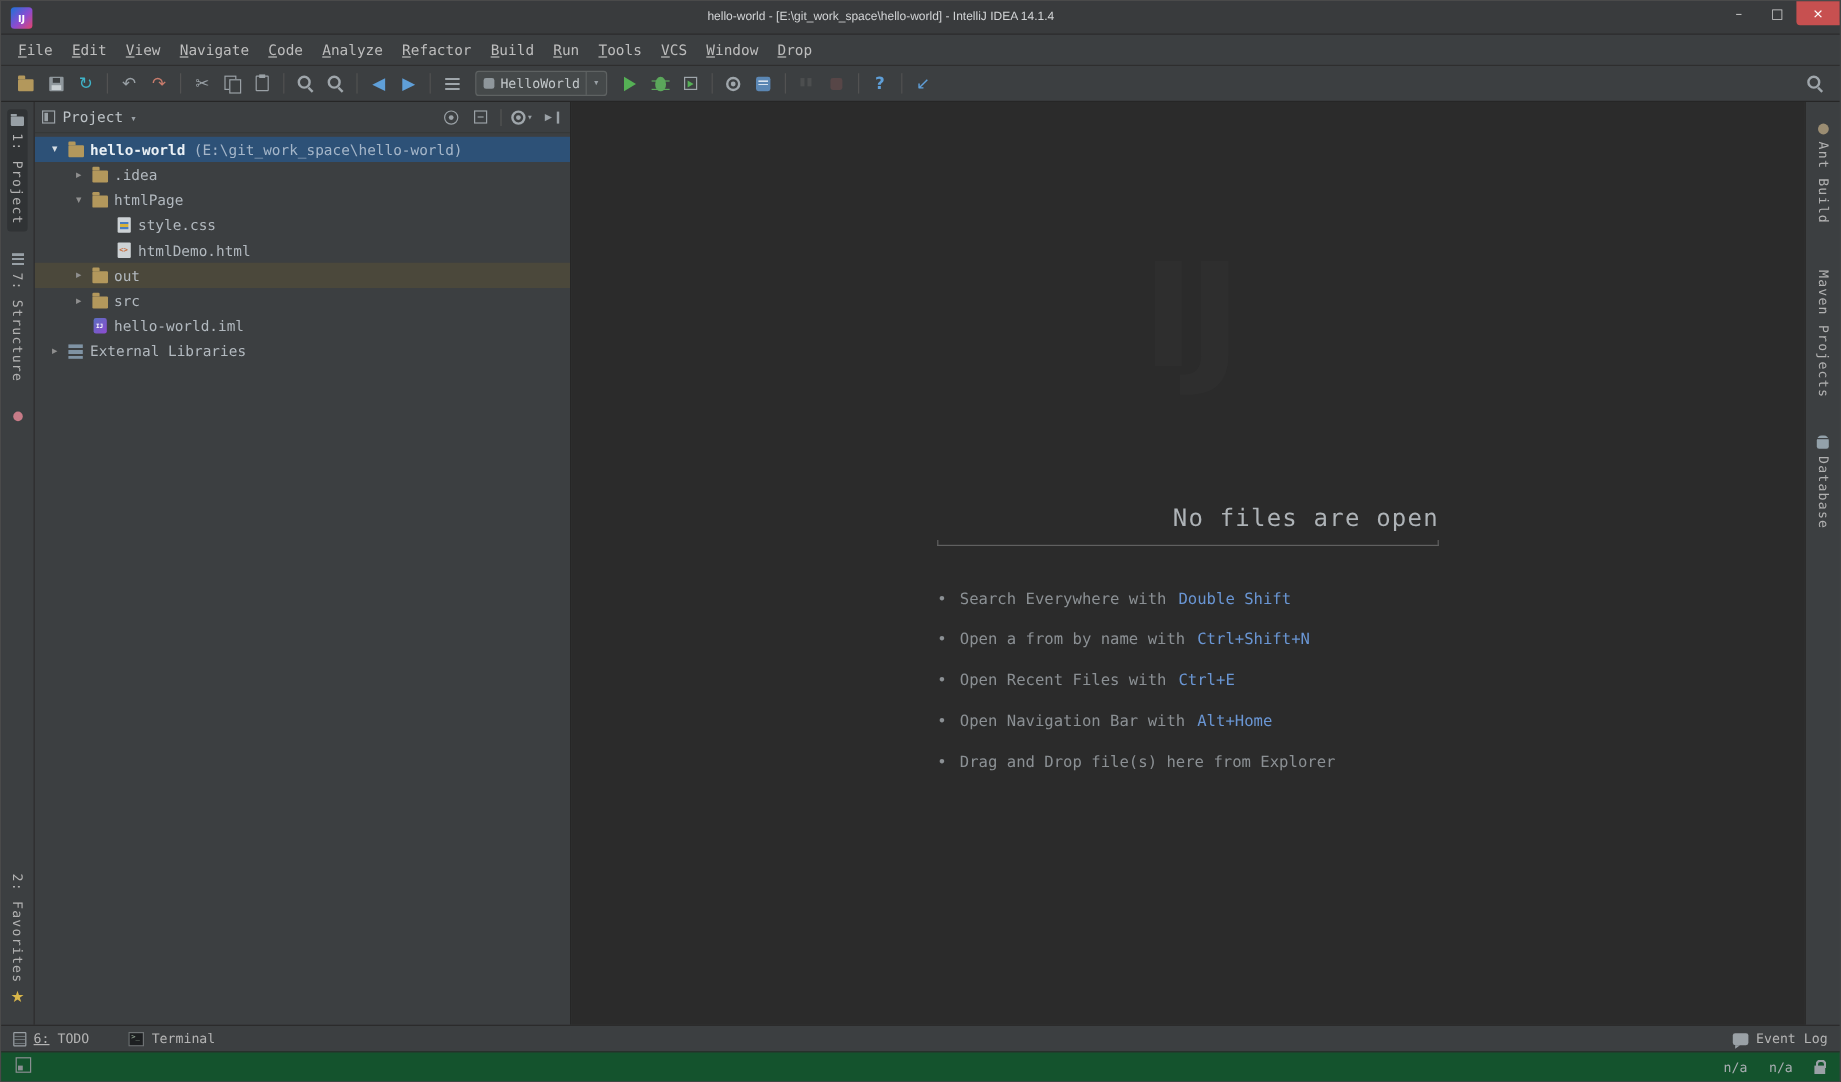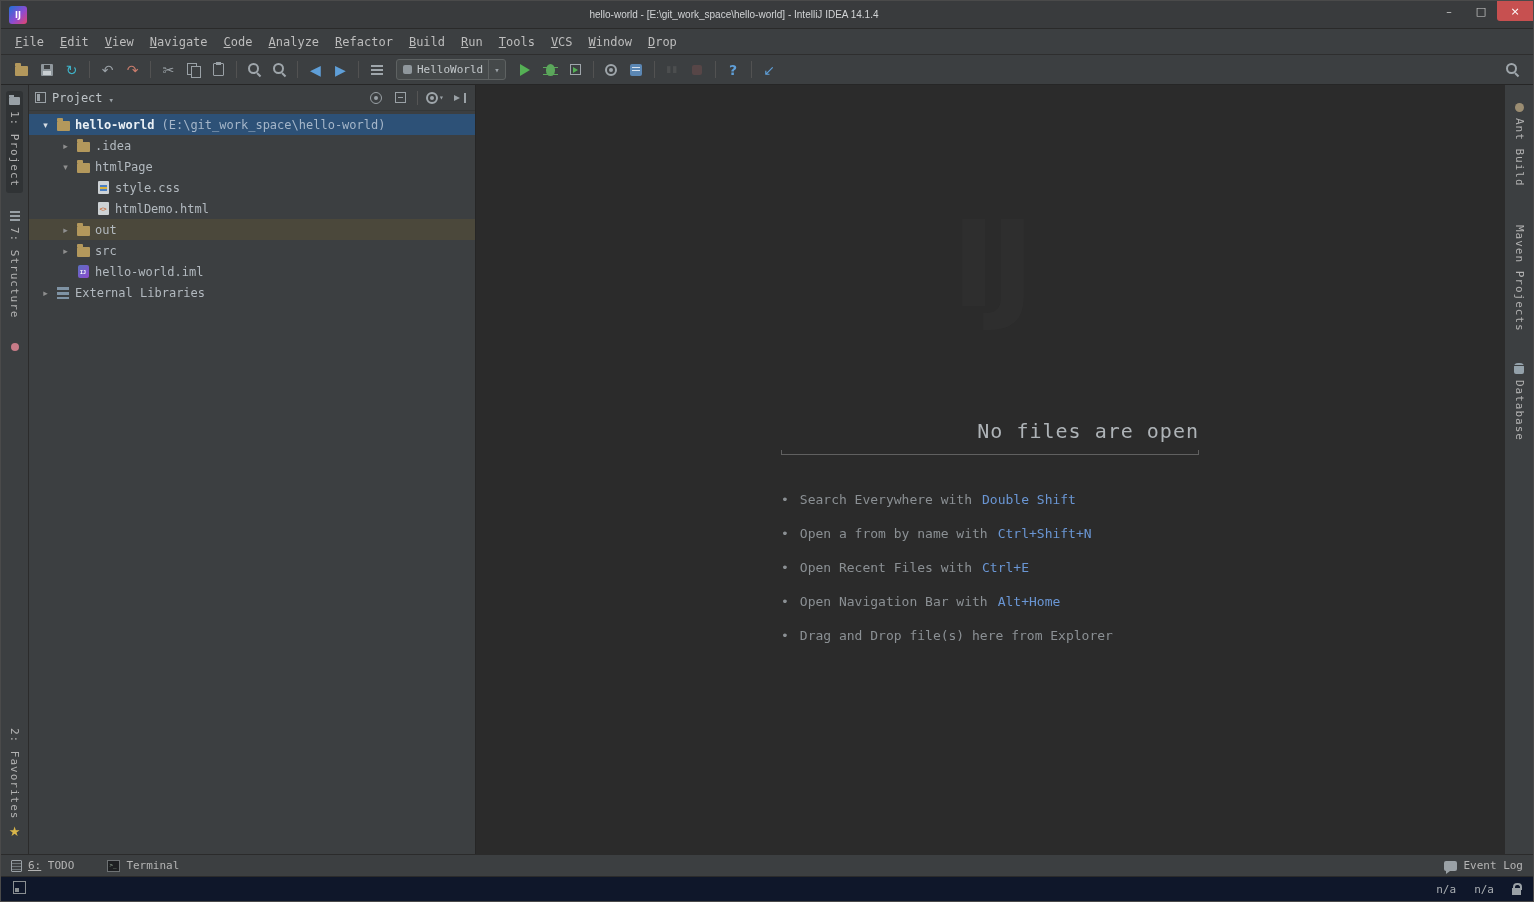--- a/index.html
+++ b/index.html
@@ -138,21 +138,21 @@
   .bb-label { display:inline-block; }
   .bb-label.mnem::first-letter { text-decoration:underline; }
   .spacer { flex:1; }
   .i-todo { width:11px; height:12px; border:1px solid #9aa1a6; border-radius:1px; background:repeating-linear-gradient(to bottom,transparent 0 2px,#707competitive? 0 0); }
   .i-todo { background:repeating-linear-gradient(to bottom,transparent 0 2px,#6e7579 2px 3px); }
   .i-term { width:13px; height:12px; background:#1d1f21; border:1px solid #6e7274; position:relative; }
   .i-term::after { content:">_"; position:absolute; left:1px; top:0px; font-size:6px; color:#9fb3a0; }
   .i-balloon { width:13px; height:10px; background:#9aa1a6; border-radius:2px; position:relative; }
   .i-balloon::after { content:""; position:absolute; left:2px; bottom:-3px; border-top:3px solid #9aa1a6; border-right:4px solid transparent; }
 
-  .statusbar { height:25px; background:#0f172a; border-top:1px solid #2b2b2b; display:flex; align-items:center; padding:0 12px; font-size:11px; color:#a9aeb2; }
+  .statusbar { height:25px; background:#14532d; border-top:1px solid #2b2b2b; display:flex; align-items:center; padding:0 12px; font-size:11px; color:#a9aeb2; }
   .i-toggle { width:13px; height:13px; border:1px solid #8a8f92; position:relative; display:inline-block; }
   .i-toggle::after { content:""; position:absolute; left:1px; bottom:1px; width:4px; height:4px; background:#8a8f92; }
   .sb-right { margin-left:auto; display:flex; align-items:center; gap:18px; }
   .i-lock { width:9px; height:7px; background:#9aa1a6; position:relative; display:inline-block; margin-top:4px; }
   .i-lock::before { content:""; position:absolute; top:-5px; left:1px; width:5px; height:5px; border:2px solid #9aa1a6; border-bottom:none; border-radius:4px 4px 0 0; }
 </style>
 </head>
 <body>
 
 <div class="app">

